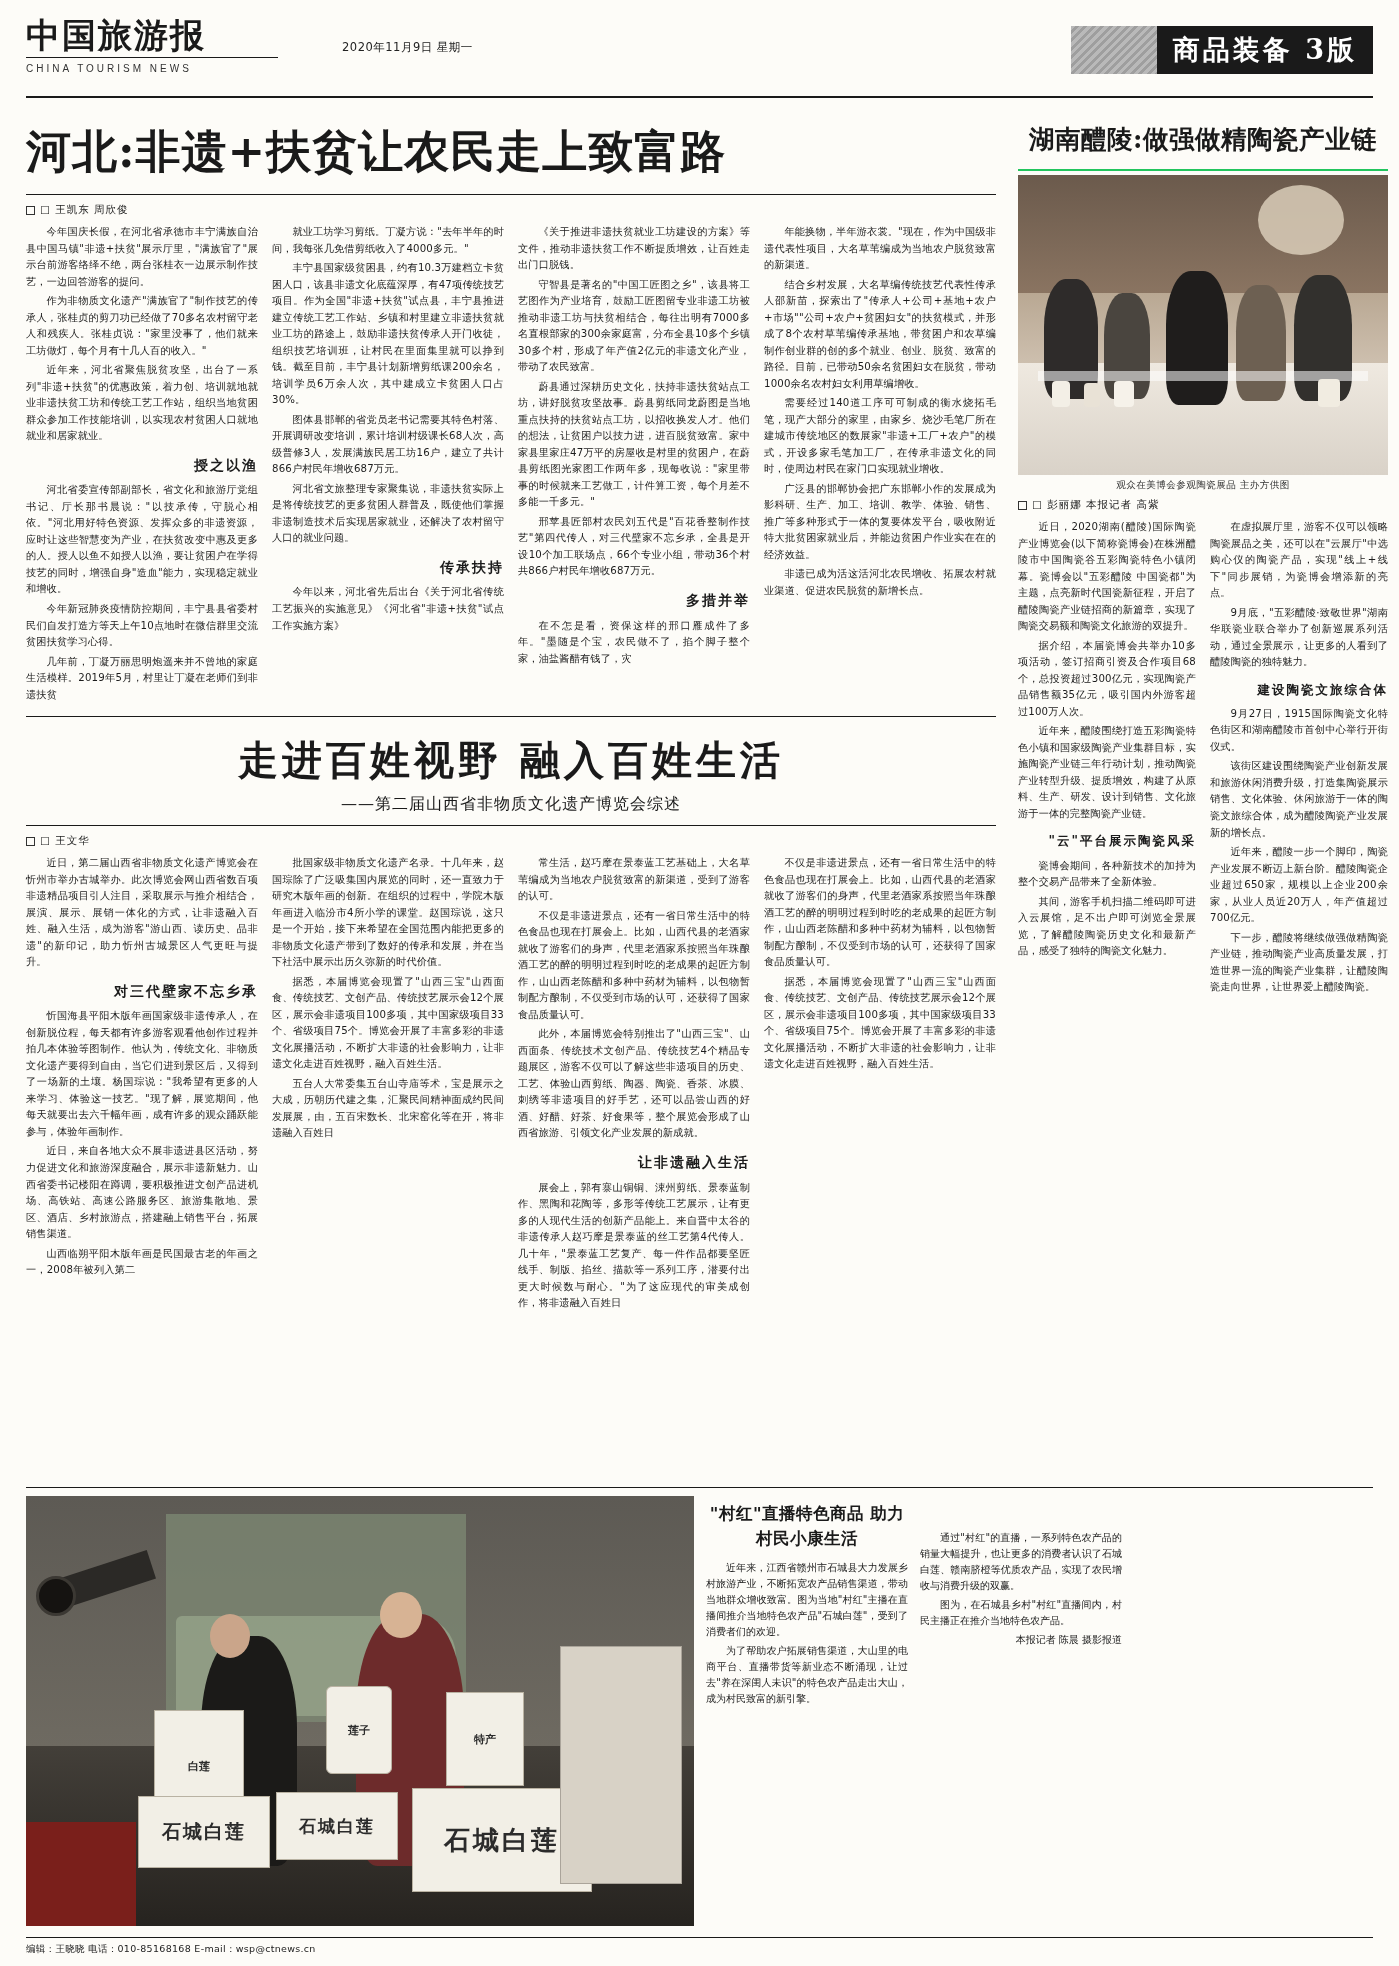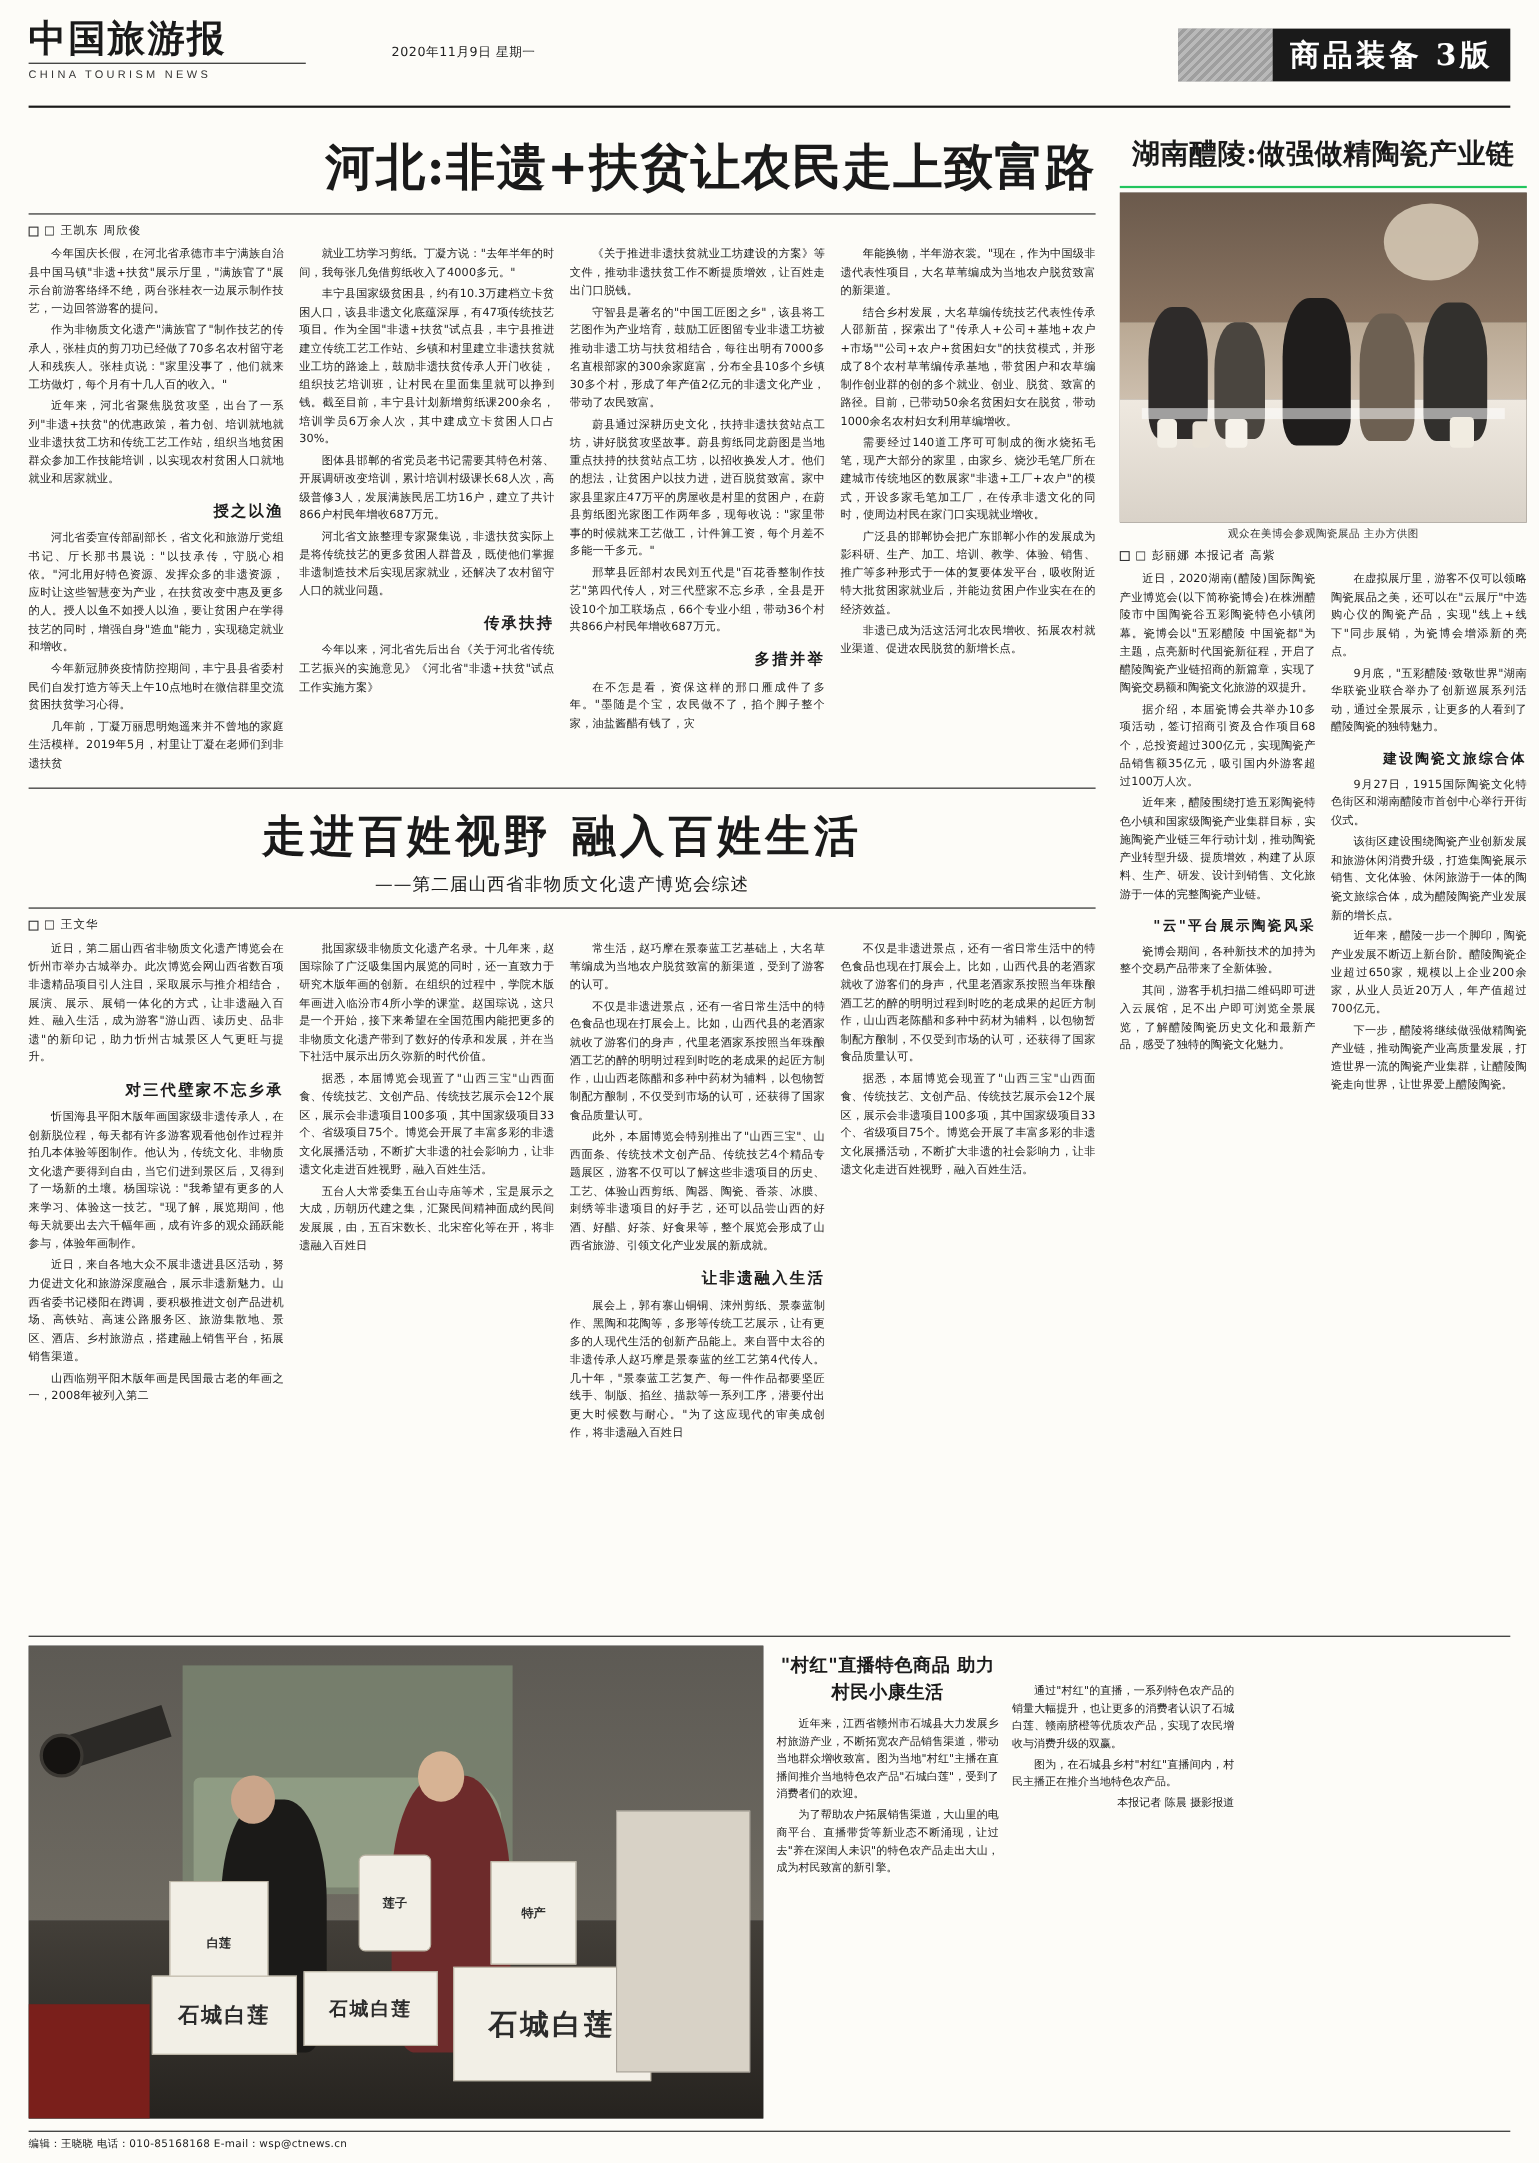--- a/index.html
+++ b/index.html
@@ -33,21 +33,21 @@
     line-height:1.05;
   }
   .logo-en{
     font-size:10px;letter-spacing:3px;color:#333;margin-top:5px;
     font-family:"Liberation Sans",sans-serif;
   }
   .logo-rule{
     width:252px;height:1px;background:#1a1a1a;margin:3px 0 3px 0;
   }
   .issue-date{
-    margin-left:30px;margin-top:22px;
+    margin-left:16px;margin-top:22px;
     font-size:11.5px;color:#222;letter-spacing:.5px;
   }
   .section-flag{
     position:absolute;right:0;top:8px;
     display:flex;align-items:stretch;height:48px;justify-content:flex-end;
   }
   .flag-texture{
     width:86px;height:48px;
     background:
       repeating-linear-gradient(135deg,#b9b9b9 0 3px,#9e9e9e 3px 6px),
@@ -69,21 +69,21 @@
   .left-zone{width:982px;}
   .right-rule{
     width:1px;background:#1a1a1a;margin:0 11px;
   }
   .right-zone{width:372px;}
 
   
   .headline-main{
     font-family:"DejaVu Serif","Liberation Serif",serif;
     font-size:45px;font-weight:700;letter-spacing:1px;
-    text-align:right;
+    text-align:left;
     padding:14px 0 12px 0;
     border-bottom:1px solid #1a1a1a;
     margin-bottom:8px;
   }
   .headline-right{
     font-family:"DejaVu Serif","Liberation Serif",serif;
     font-size:25.5px;font-weight:700;letter-spacing:.5px;
     text-align:center;
     padding:14px 0 12px 0;
     border-bottom:2px solid #22c55e;

